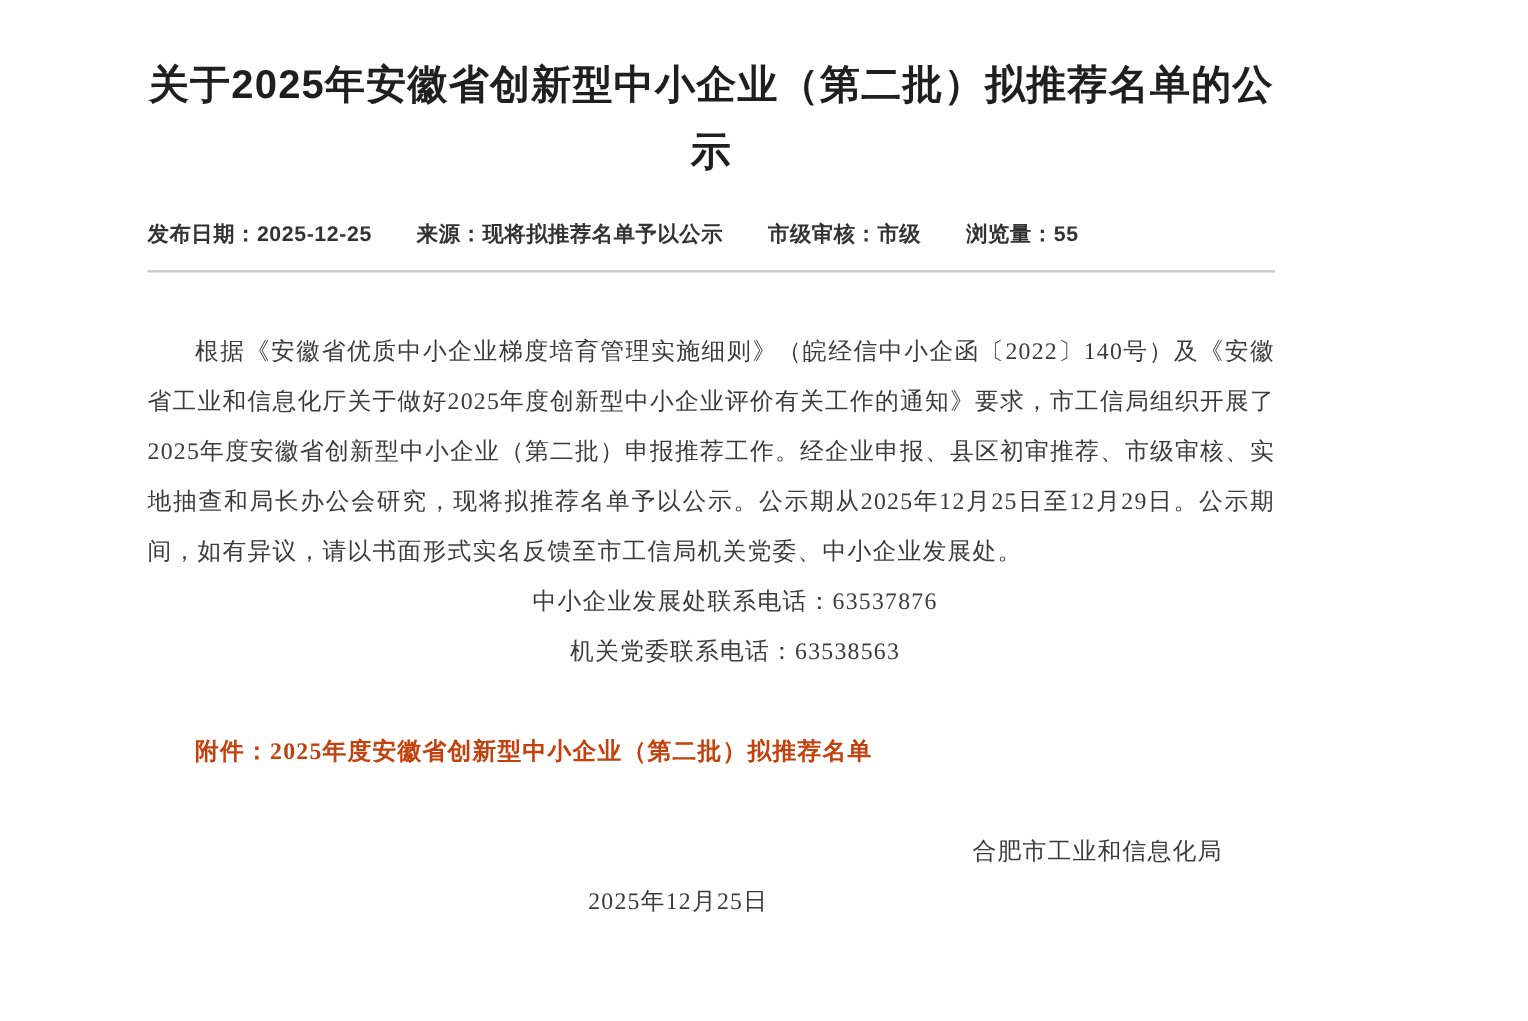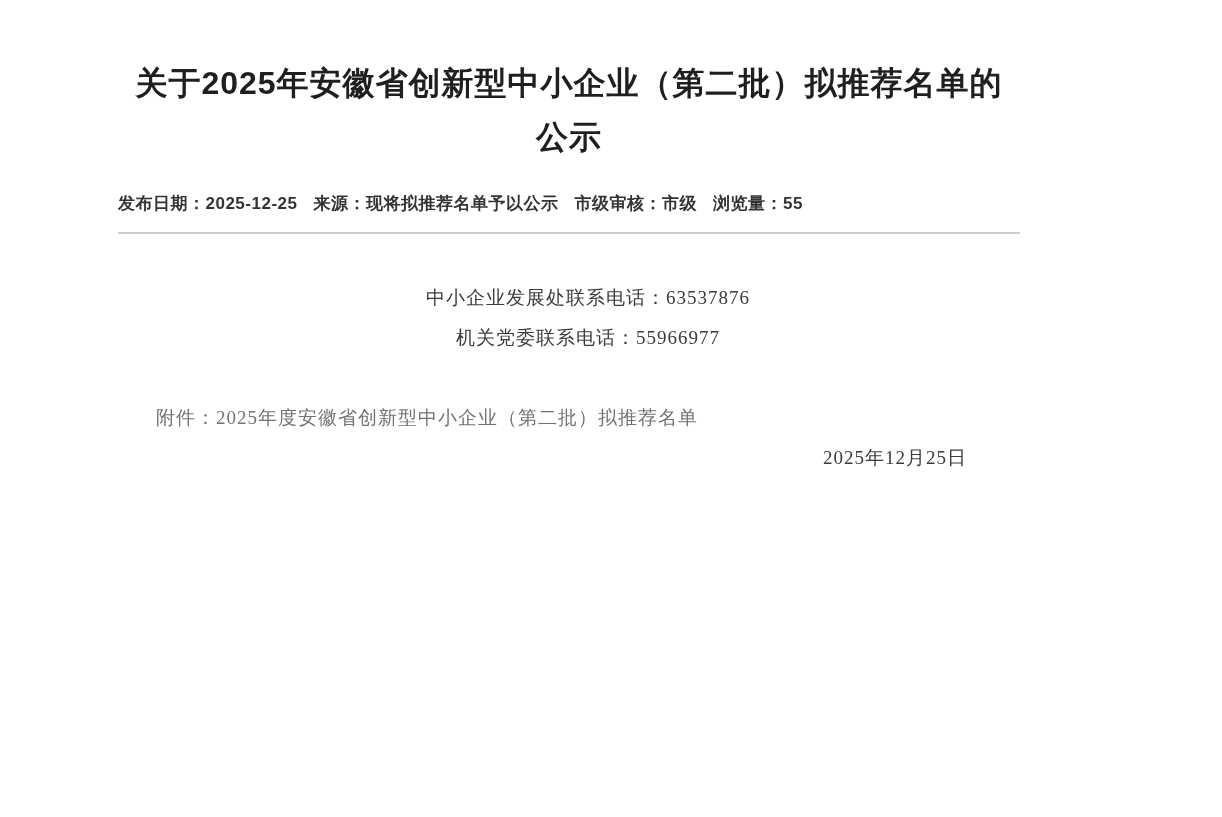--- a/index.html
+++ b/index.html
@@ -14,33 +14,33 @@
     -webkit-font-smoothing: antialiased;
   }
   .page {
     width: 902px;
     margin-left: 118px;
     padding-top: 40px;
     padding-bottom: 35px;
     box-sizing: border-box;
   }
   .doc-title {
-    margin: 16px;
+    margin: 0;
     font-family: "Liberation Sans", "DejaVu Sans", sans-serif;
     font-weight: 700;
     font-size: 32px;
     line-height: 54px;
     text-align: center;
     color: #1f1f1f;
     letter-spacing: 1px;
   }
   .meta-bar {
     display: flex;
     flex-wrap: nowrap;
-    column-gap: 16px;
+    column-gap: 36px;
     margin-top: 28px;
     font-size: 17px;
     line-height: 24px;
     color: #333333;
     font-weight: 600;
     letter-spacing: 0.5px;
   }
   .meta-item { white-space: nowrap; }
   .divider {
     border: none;
@@ -62,33 +62,34 @@
     text-align: justify;
   }
   .doc-line {
     margin: 0;
     text-indent: 2em;
     text-align: center;
   }
   .attachment-line {
     margin: 40px 0 0 0;
     text-indent: 2em;
-    color: #737373;
+    color: #c2410c;
     text-decoration: none;
     display: block;
     cursor: pointer;
+    font-weight: bold;
   }
   .sign-org {
     margin: 40px 0 0 0;
     text-align: right;
     padding-right: 42px;
   }
   .sign-date {
     margin: 0;
-    text-align: right;
+    text-align: center;
     padding-right: 53px;
   }
 </style>
 </head>
 <body>
 
 <div class="page">
 
   <h1 class="doc-title">关于2025年安徽省创新型中小企业（第二批）拟推荐名单的公示</h1>
 
@@ -96,25 +97,27 @@
     <span class="meta-item"><span>发布日期：</span><span>2025-12-25</span></span>
     <span class="meta-item"><span>来源：</span><span>现将拟推荐名单予以公示</span></span>
     <span class="meta-item"><span>市级审核：</span><span>市级</span></span>
     <span class="meta-item"><span>浏览量：</span><span>55</span></span>
   </div>
 
   <hr class="divider">
 
   <div class="doc-body">
 
+    <p class="doc-para">根据《安徽省优质中小企业梯度培育管理实施细则》（皖经信中小企函〔2022〕140号）及《安徽省工业和信息化厅关于做好2025年度创新型中小企业评价有关工作的通知》要求，市工信局组织开展了2025年度安徽省创新型中小企业（第二批）申报推荐工作。经企业申报、县区初审推荐、市级审核、实地抽查和局长办公会研究，现将拟推荐名单予以公示。公示期从2025年12月25日至12月29日。公示期间，如有异议，请以书面形式实名反馈至市工信局机关党委、中小企业发展处。</p>
 
     <p class="doc-line">中小企业发展处联系电话：63537876</p>
 
-    <p class="doc-line">机关党委联系电话：55966977</p>
+    <p class="doc-line">机关党委联系电话：63538563</p>
 
     <a class="attachment-line">附件：2025年度安徽省创新型中小企业（第二批）拟推荐名单</a>
 
+    <p class="sign-org">合肥市工业和信息化局</p>
 
     <p class="sign-date">2025年12月25日</p>
 
   </div>
 
 </div>
 
 </body></html>

